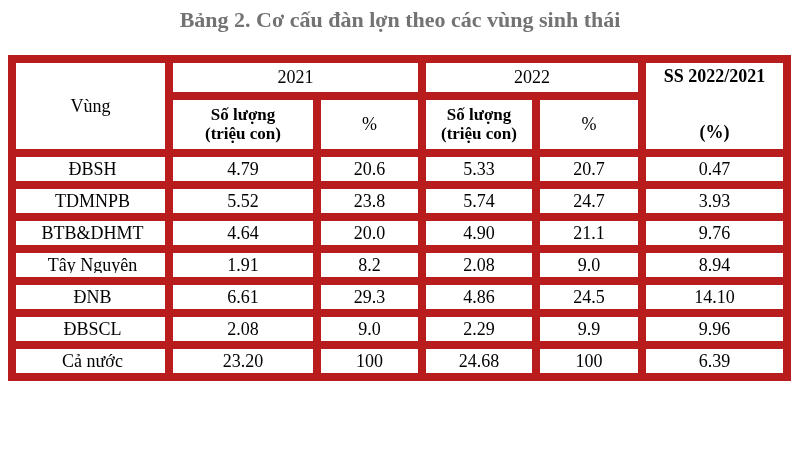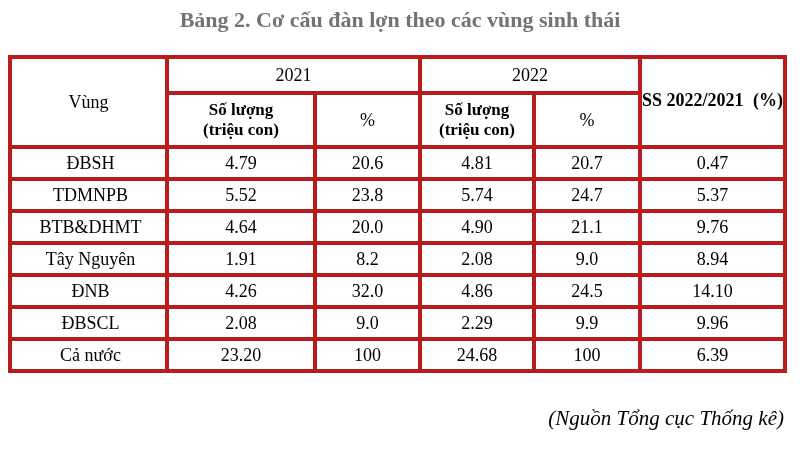--- a/index.html
+++ b/index.html
@@ -25,39 +25,39 @@
   }
   table.stats {
     position: absolute;
     left: 8px;
     top: 55px;
     width: 775px;
     border-collapse: collapse;
     table-layout: fixed;
   }
   table.stats td, table.stats th {
-    border: 4px solid #b91c1c;
+    border: 8px solid #b91c1c;
     font-weight: normal;
     font-size: 18px;
     text-align: center;
     vertical-align: middle;
     overflow: hidden;
   }
   tr.hdr-row-1 { height: 30px; }
   tr.hdr-row-2 { height: 45px; }
   tr.data-row  { height: 32px; }
   th.hdr { font-weight: bold; }
   .sub-hdr { font-weight: bold; font-size: 17px; line-height: 1.15; }
   .pct-hdr { font-weight: bold; font-size: 18px; }
   td.region { text-align: left; padding-left: 4px; border-radius: 15px; }
   tr.total-row td { font-weight: normal; }
   .ss-cell-inner {
     height: 86px;
     display: flex;
-    flex-direction: row;
+    flex-direction: column;
     justify-content: space-between;
     align-items: center;
     padding: 3px 0 6px 0;
     font-weight: bold;
     font-size: 18px;
   }
   .source-note {
     position: absolute;
     top: 406px;
     right: 16px;
@@ -104,52 +104,52 @@
           <div class="sub-hdr">Số lượng</div>
           <div class="sub-hdr">(triệu con)</div>
         </th>
         <th class="pct-hdr">%</th>
       </tr>
 
       <tr class="data-row">
         <td class="region">ĐBSH</td>
         <td>4.79</td>
         <td>20.6</td>
-        <td>4.81</td>
+        <td>5.33</td>
         <td>20.7</td>
         <td>0.47</td>
       </tr>
       <tr class="data-row">
         <td class="region">TDMNPB</td>
         <td>5.52</td>
         <td>23.8</td>
         <td>5.74</td>
         <td>24.7</td>
-        <td>5.37</td>
+        <td>3.93</td>
       </tr>
       <tr class="data-row">
         <td class="region">BTB&amp;DHMT</td>
         <td>4.64</td>
         <td>20.0</td>
         <td>4.90</td>
         <td>21.1</td>
         <td>9.76</td>
       </tr>
       <tr class="data-row">
         <td class="region">Tây Nguyên</td>
         <td>1.91</td>
         <td>8.2</td>
         <td>2.08</td>
         <td>9.0</td>
         <td>8.94</td>
       </tr>
       <tr class="data-row">
         <td class="region">ĐNB</td>
-        <td>4.26</td>
-        <td>32.0</td>
+        <td>6.61</td>
+        <td>29.3</td>
         <td>4.86</td>
         <td>24.5</td>
         <td>14.10</td>
       </tr>
       <tr class="data-row">
         <td class="region">ĐBSCL</td>
         <td>2.08</td>
         <td>9.0</td>
         <td>2.29</td>
         <td>9.9</td>
@@ -159,15 +159,14 @@
         <td class="region">Cả nước</td>
         <td>23.20</td>
         <td>100</td>
         <td>24.68</td>
         <td>100</td>
         <td>6.39</td>
       </tr>
     </tbody>
   </table>
 
-  <div class="source-note">(Nguồn Tổng cục Thống kê)</div>
 
 </div>
 
 </body></html>

